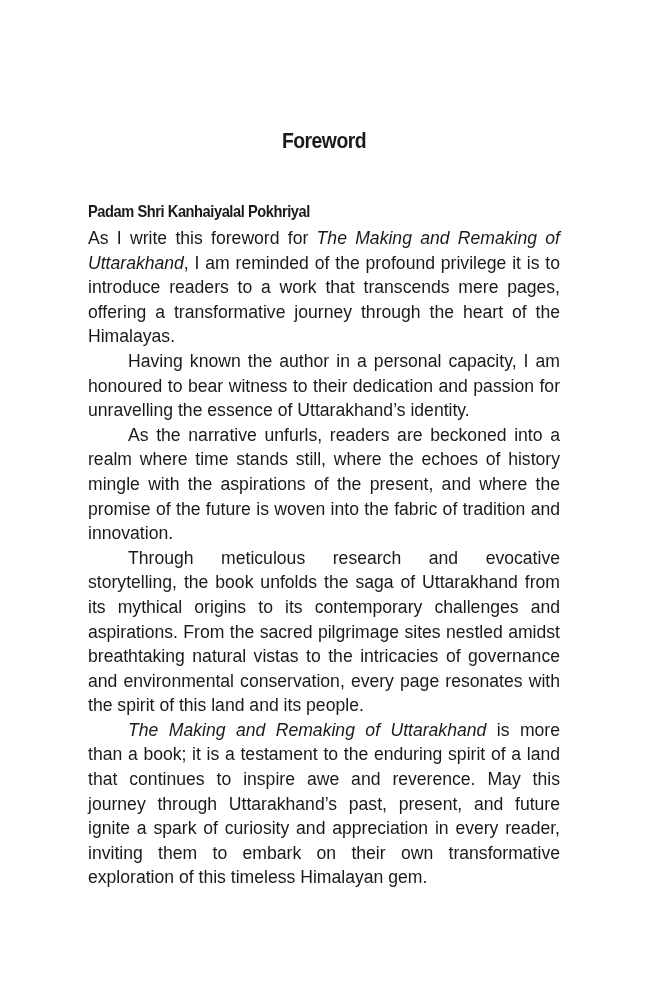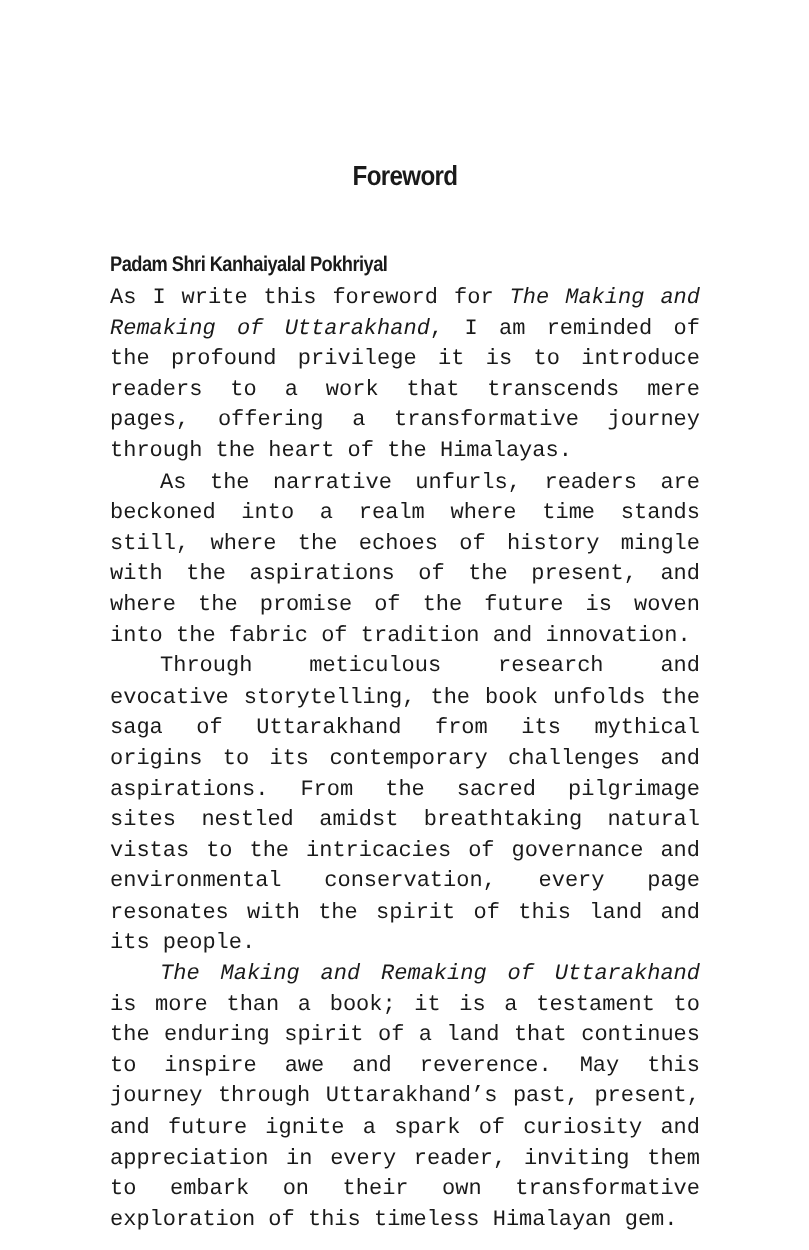--- a/index.html
+++ b/index.html
@@ -47,21 +47,21 @@
       transform-origin: left;
       white-space: nowrap;
       margin: 0;
       color: #1a1a1a;
     }
     .body {
       position: absolute;
       top: 226px;
       left: 0;
       width: 472px;
-      font-family: Liberation Mono, monospace;
+      font-family: Liberation Sans, sans-serif;
       font-size: 17.6px;
       line-height: 24.6px;
       text-align: justify;
       color: #1a1a1a;
     }
     .body p {
       margin: 0;
       text-indent: 40px;
     }
     .body p.first {
@@ -75,20 +75,23 @@
 <body>
 
 <div class="page">
   <h1 class="title">Foreword</h1>
   <h2 class="author">Padam Shri Kanhaiyalal Pokhriyal</h2>
   <div class="body">
     <p class="first">
       <span>As I write this foreword for </span><em>The Making and Remaking of Uttarakhand</em><span>, I am reminded of the profound privilege it is to introduce readers to a work that transcends mere pages, offering a transformative journey through the heart of the Himalayas.</span>
     </p>
     <p>
+      <span>Having known the author in a personal capacity, I am honoured to bear witness to their dedication and passion for unravelling the essence of Uttarakhand’s identity.</span>
+    </p>
+    <p>
       <span>As the narrative unfurls, readers are beckoned into a realm where time stands still, where the echoes of history mingle with the aspirations of the present, and where the promise of the future is woven into the fabric of tradition and innovation.</span>
     </p>
     <p>
       <span>Through meticulous research and evocative storytelling, the book unfolds the saga of Uttarakhand from its mythical origins to its contemporary challenges and aspirations. From the sacred pilgrimage sites nestled amidst breathtaking natural vistas to the intricacies of governance and environmental conservation, every page resonates with the spirit of this land and its people.</span>
     </p>
     <p>
       <em>The Making and Remaking of Uttarakhand</em><span> is more than a book; it is a testament to the enduring spirit of a land that continues to inspire awe and reverence. May this journey through Uttarakhand’s past, present, and future ignite a spark of curiosity and appreciation in every reader, inviting them to embark on their own transformative exploration of this timeless Himalayan gem.</span>
     </p>
   </div>
 </div>

